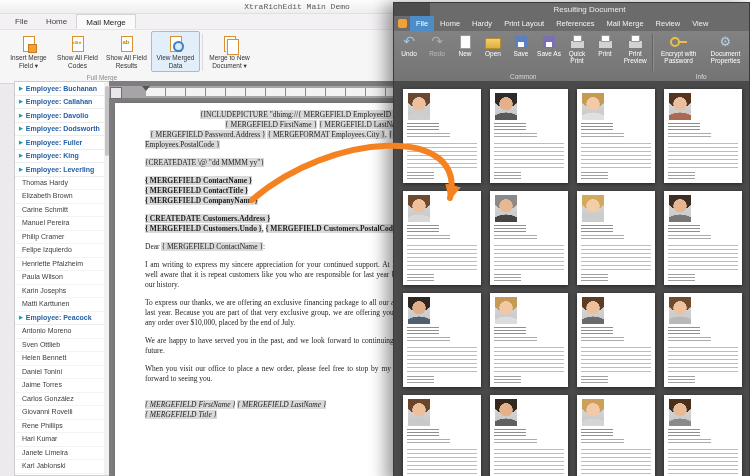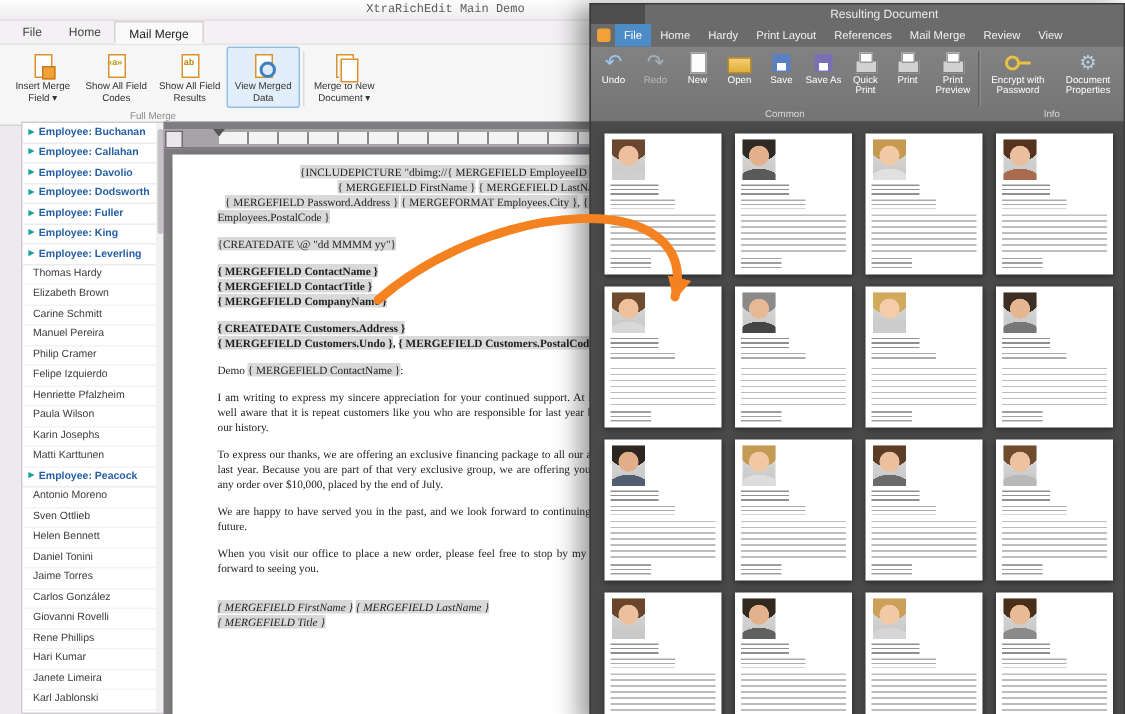--- a/index.html
+++ b/index.html
@@ -216,21 +216,21 @@
             <div class="dl blank"></div>
             <div class="dl"><span class="fld ">{CREATEDATE \@ "dd MMMM yy"}</span></div>
             <div class="dl blank"></div>
             <div class="dl"><span class="fld bld ">{ MERGEFIELD ContactName }</span></div>
             <div class="dl"><span class="fld bld ">{ MERGEFIELD ContactTitle }</span></div>
             <div class="dl"><span class="fld bld ">{ MERGEFIELD CompanyName }</span></div>
             <div class="dl blank"></div>
             <div class="dl"><span class="fld bld ">{ CREATEDATE Customers.Address }</span></div>
             <div class="dl"><span class="fld bld ">{ MERGEFIELD Customers.Undo }</span><span class="bld ">, </span><span class="fld bld ">{ MERGEFIELD Customers.PostalCode }</span></div>
             <div class="dl blank"></div>
-            <div class="dl"><span>Demo </span><span class="fld ">{ MERGEFIELD ContactName }</span><span>:</span></div>
+            <div class="dl"><span>Dear </span><span class="fld ">{ MERGEFIELD ContactName }</span><span>:</span></div>
             <div class="dl blank"></div>
             <div class="dpara">I am writing to express my sincere appreciation for your continued support. At Northwind Traders, we are well aware that it is repeat customers like you who are responsible for last year being the best sales year in our history.</div>
             <div class="dl blank"></div>
             <div class="dpara">To express our thanks, we are offering an exclusive financing package to all our appreciated customers from last year. Because you are part of that very exclusive group, we are offering you a twenty percent discount any order over $10,000, placed by the end of July.</div>
             <div class="dl blank"></div>
             <div class="dpara">We are happy to have served you in the past, and we look forward to continuing to meet your needs in the future.</div>
             <div class="dl blank"></div>
             <div class="dpara">When you visit our office to place a new order, please feel free to stop by my desk and say hello. I look forward to seeing you.</div>
             <div class="dl blank"></div>
             <div class="dl blank"></div>

